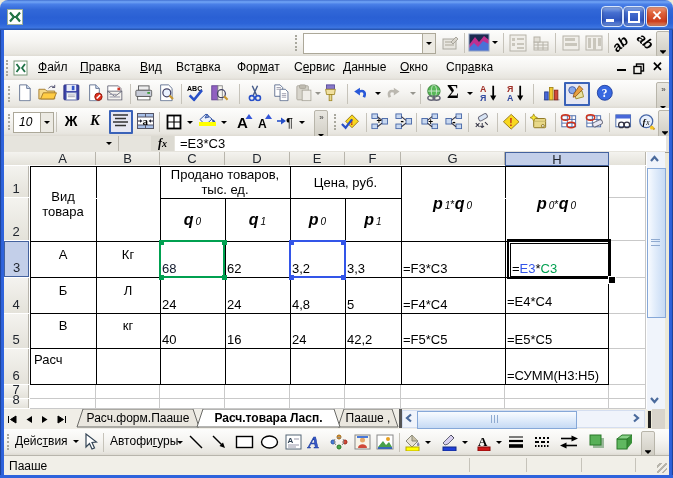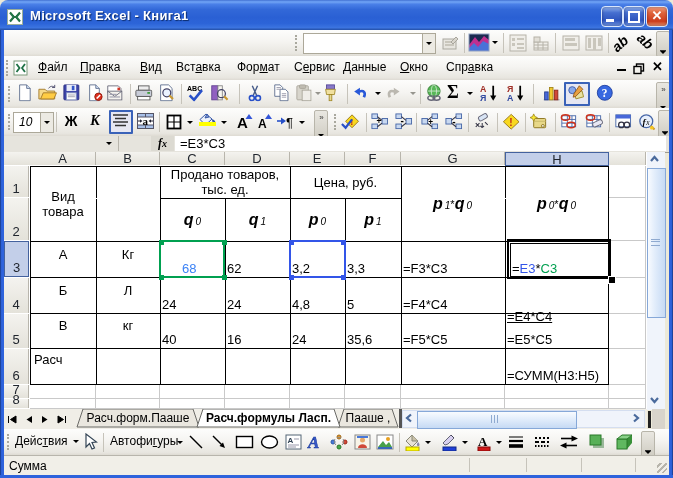--- a/index.html
+++ b/index.html
@@ -27,21 +27,20 @@
     </div>
 <div class="abs tbtn" style="left:623px;">
       <div style="position:absolute;left:4px;top:4px;width:8px;height:8px;border:2px solid #fff;"></div>
     </div>
 <div class="abs tbtn" id="btnclose" style="left:646px;">✕</div>
 <div class="abs" style="left:7px;top:9px;width:16px;height:16px;"><svg width="16" height="16">
         <rect x="0.5" y="0.5" width="15" height="15" fill="#FDFEFD" stroke="#9AAE9A"></rect>
         <path d="M3 3.5 L6.8 8 L3 12.5 M13 3.5 L9.2 8 L13 12.5" stroke="#217346" stroke-width="2.2" fill="none"></path>
         <path d="M3 3.5 L13 12.5 M13 3.5 L3 12.5" stroke="#217346" stroke-width="1" fill="none"></path>
       </svg></div>
-<div class="abs" style="left:30px;top:8px;color:#fff;font-size:13px;font-weight:bold;text-shadow:1px 1px 1px #0A2A6A;letter-spacing:.3px;">Microsoft Excel - Книга1</div>
 <div class="abs bar" style="top:30px;height:26px;"></div>
 <div class="abs grip" style="left:295px;top:35px;"></div>
 <div class="abs" style="left:303px;top:33px;width:119px;height:19px;background:#fff;border:1px solid #ACA899;border-right:none;"></div>
 <div class="abs" style="left:422px;top:33px;width:12px;height:19px;background:#ECEAE3;border:1px solid #ACA899;display:flex;align-items:center;justify-content:center;">
       <div class="darr"></div>
     </div>
 <div class="abs" style="left:441px;top:34px;width:19px;height:18px;"><svg width="19" height="18">
         <rect x="2" y="5" width="13" height="10" fill="#E7E5DF" stroke="#AAA89F"></rect>
         <rect x="4" y="7" width="9" height="2" fill="#C9C6BC"></rect>
         <rect x="4" y="10" width="9" height="2" fill="#C9C6BC"></rect>
@@ -490,40 +489,40 @@
 <div class="cell" style="left:286px;top:46px;width:55px;height:43px;display:flex;align-items:center;justify-content:center;text-align:center;font-size:13px;">
         <i style="font-weight:bold;font-size:16px;">p</i>
         <i style="font-size:10px;position:relative;top:2px;margin-left:2px;">0</i>
       </div>
 <div class="cell" style="left:341px;top:46px;width:56px;height:43px;display:flex;align-items:center;justify-content:center;text-align:center;font-size:13px;">
         <i style="font-weight:bold;font-size:16px;">p</i>
         <i style="font-size:10px;position:relative;top:2px;margin-left:2px;">1</i>
       </div>
 <div class="cell" style="left:26px;top:88px;width:66px;height:35px;text-align:center;display:flex;align-items:center;justify-content:center;padding-bottom:7px;box-sizing:border-box;">А</div>
 <div class="cell" style="left:92px;top:88px;width:64px;height:35px;text-align:center;display:flex;align-items:center;justify-content:center;padding-bottom:7px;box-sizing:border-box;">Кг</div>
-<div class="cell" style="left:158px;top:109px;color:#3b82f6;margin-left:20px;">68</div>
+<div class="cell" style="left:158px;top:109px;color:#0f172a;">68</div>
 <div class="cell" style="left:223px;top:109px;color:#000;">62</div>
 <div class="cell" style="left:288px;top:109px;color:#000;">3,2</div>
 <div class="cell" style="left:343px;top:109px;color:#000;">3,3</div>
 <div class="cell" style="left:399px;top:109px;color:#000;">=F3*C3</div>
 <div class="cell" style="left:508px;top:109px;"><span>=</span><span style="color:#3355E8;">E3</span><span>*</span><span style="color:#00A050;">C3</span></div>
 <div class="cell" style="left:26px;top:125px;width:66px;height:34px;text-align:center;display:flex;align-items:center;justify-content:center;padding-bottom:7px;box-sizing:border-box;">Б</div>
 <div class="cell" style="left:92px;top:125px;width:64px;height:34px;text-align:center;display:flex;align-items:center;justify-content:center;padding-bottom:7px;box-sizing:border-box;">Л</div>
 <div class="cell" style="left:158px;top:145px;color:#000;">24</div>
 <div class="cell" style="left:223px;top:145px;color:#000;">24</div>
 <div class="cell" style="left:288px;top:145px;color:#000;">4,8</div>
 <div class="cell" style="left:343px;top:145px;color:#000;">5</div>
 <div class="cell" style="left:399px;top:145px;color:#000;">=F4*C4</div>
-<div class="cell" style="left:503px;top:157px;color:#000;text-decoration:underline;">=E4*C4</div>
+<div class="cell" style="left:503px;top:142px;color:#000;">=E4*C4</div>
 <div class="cell" style="left:26px;top:160px;width:66px;height:34px;text-align:center;display:flex;align-items:center;justify-content:center;padding-bottom:7px;box-sizing:border-box;">В</div>
 <div class="cell" style="left:92px;top:160px;width:64px;height:34px;text-align:center;display:flex;align-items:center;justify-content:center;padding-bottom:7px;box-sizing:border-box;">кг</div>
 <div class="cell" style="left:158px;top:180px;color:#000;">40</div>
 <div class="cell" style="left:223px;top:180px;color:#000;">16</div>
 <div class="cell" style="left:288px;top:180px;color:#000;">24</div>
-<div class="cell" style="left:343px;top:180px;color:#000;">35,6</div>
+<div class="cell" style="left:343px;top:180px;color:#000;">42,2</div>
 <div class="cell" style="left:399px;top:180px;color:#000;">=F5*C5</div>
 <div class="cell" style="left:503px;top:180px;color:#000;">=E5*C5</div>
 <div class="cell" style="left:30px;top:200px;">Расч</div>
 <div class="cell" style="left:503px;top:216px;color:#000;">=СУММ(H3:H5)</div>
 <div class="abs" style="left:155px;top:88px;width:66px;height:38px;border:2px solid #00A050;box-sizing:border-box;"></div>
 <div class="abs" style="left:155px;top:88px;width:5px;height:5px;background:#00A050;"></div>
 <div class="abs" style="left:218px;top:88px;width:5px;height:5px;background:#00A050;"></div>
 <div class="abs" style="left:155px;top:123px;width:5px;height:5px;background:#00A050;"></div>
 <div class="abs" style="left:218px;top:123px;width:5px;height:5px;background:#00A050;"></div>
 <div class="abs" style="left:285px;top:88px;width:57px;height:38px;border:2px solid #3355E8;box-sizing:border-box;"></div>
@@ -564,21 +563,21 @@
 <div class="abs" style="left:76px;top:409px;width:124px;height:19px;z-index:1;font-size:12px;font-weight:normal;">
       <svg width="124" height="19" style="position:absolute;left:0;top:0;">
         <path d="M7 0 L117 0 L123 18 L1 18 Z" fill="#EAE7DF" stroke="#6A6A66"></path>
       </svg>
       <div style="position:absolute;left:0;top:2px;width:124px;text-align:center;">Расч.форм.Пааше</div>
     </div>
 <div class="abs" style="left:196px;top:409px;width:145px;height:19px;z-index:3;font-size:12px;font-weight:bold;">
       <svg width="145" height="19" style="position:absolute;left:0;top:0;">
         <path d="M7 0 L138 0 L144 18 L1 18 Z" fill="#fff" stroke="#6A6A66"></path>
       </svg>
-      <div style="position:absolute;left:0;top:2px;width:145px;text-align:center;">Расч.формулы Ласп.</div>
+      <div style="position:absolute;left:0;top:2px;width:145px;text-align:center;">Расч.товара Ласп.</div>
     </div>
 <div class="abs" style="left:337px;top:409px;width:62px;height:19px;z-index:1;font-size:12px;font-weight:normal;">
       <svg width="62" height="19" style="position:absolute;left:0;top:0;">
         <path d="M7 0 L55 0 L61 18 L1 18 Z" fill="#EAE7DF" stroke="#6A6A66"></path>
       </svg>
       <div style="position:absolute;left:0;top:2px;width:62px;text-align:center;">Пааше ,</div>
     </div>
 <div class="abs" style="left:399px;top:409px;width:3px;height:19px;background:#555;"></div>
 <div class="abs" style="left:402px;top:410px;width:243px;height:18px;background:#F0F4FB;border:1px solid #D4DEF0;box-sizing:border-box;"></div>
 <div class="abs sbtn" style="left:403px;top:411px;width:14px;height:16px;"><svg width="12" height="14">
@@ -696,21 +695,21 @@
         <path d="M2 6 L12 6 L17 2 L17 10 L12 16 L2 16 Z" fill="#389038"></path>
         <rect x="2" y="6" width="10" height="10" fill="#60B860" stroke="#287828"></rect>
         <path d="M2 6 L7 2 L17 2 L12 6 Z" fill="#88D088" stroke="#287828"></path>
       </svg></div>
 <div class="abs optstrip" style="left:641px;top:431px;height:22px;display:flex;align-items:flex-end;justify-content:center;padding-bottom:2px;">
       <div style="border-top:1px solid #333;">
         <div class="darr"></div>
       </div>
     </div>
 <div class="abs" style="left:4px;top:455px;width:665px;height:20px;background:#F1EFE8;border-top:1px solid #B8B5AC;"></div>
-<div class="abs" style="left:9px;top:459px;font-size:12px;">Сумма</div>
+<div class="abs" style="left:9px;top:459px;font-size:12px;">Пааше</div>
 <div class="abs" style="left:469px;top:458px;width:1px;height:14px;background:#C6C3BA;"></div>
 <div class="abs" style="left:526px;top:458px;width:1px;height:14px;background:#C6C3BA;"></div>
 <div class="abs" style="left:581px;top:458px;width:1px;height:14px;background:#C6C3BA;"></div>
 <div class="abs" style="left:635px;top:458px;width:1px;height:14px;background:#C6C3BA;"></div>
 <div class="abs" style="left:657px;top:463px;width:10px;height:10px;background:repeating-linear-gradient(135deg,#F1EFE8 0 2px,#B8B5AC 2px 4px);"></div>
 <div class="abs" style="left:0;top:30px;width:4px;height:445px;background:linear-gradient(90deg,#16357E,#2E63DC 40%,#2E63DC);"></div>
 <div class="abs" style="left:669px;top:30px;width:4px;height:445px;background:linear-gradient(90deg,#2E63DC,#2E63DC 60%,#16357E);"></div>
 <div class="abs" style="left:0;top:475px;width:673px;height:3px;background:#2E63DC;"></div>
 </div>
 </body></html>

